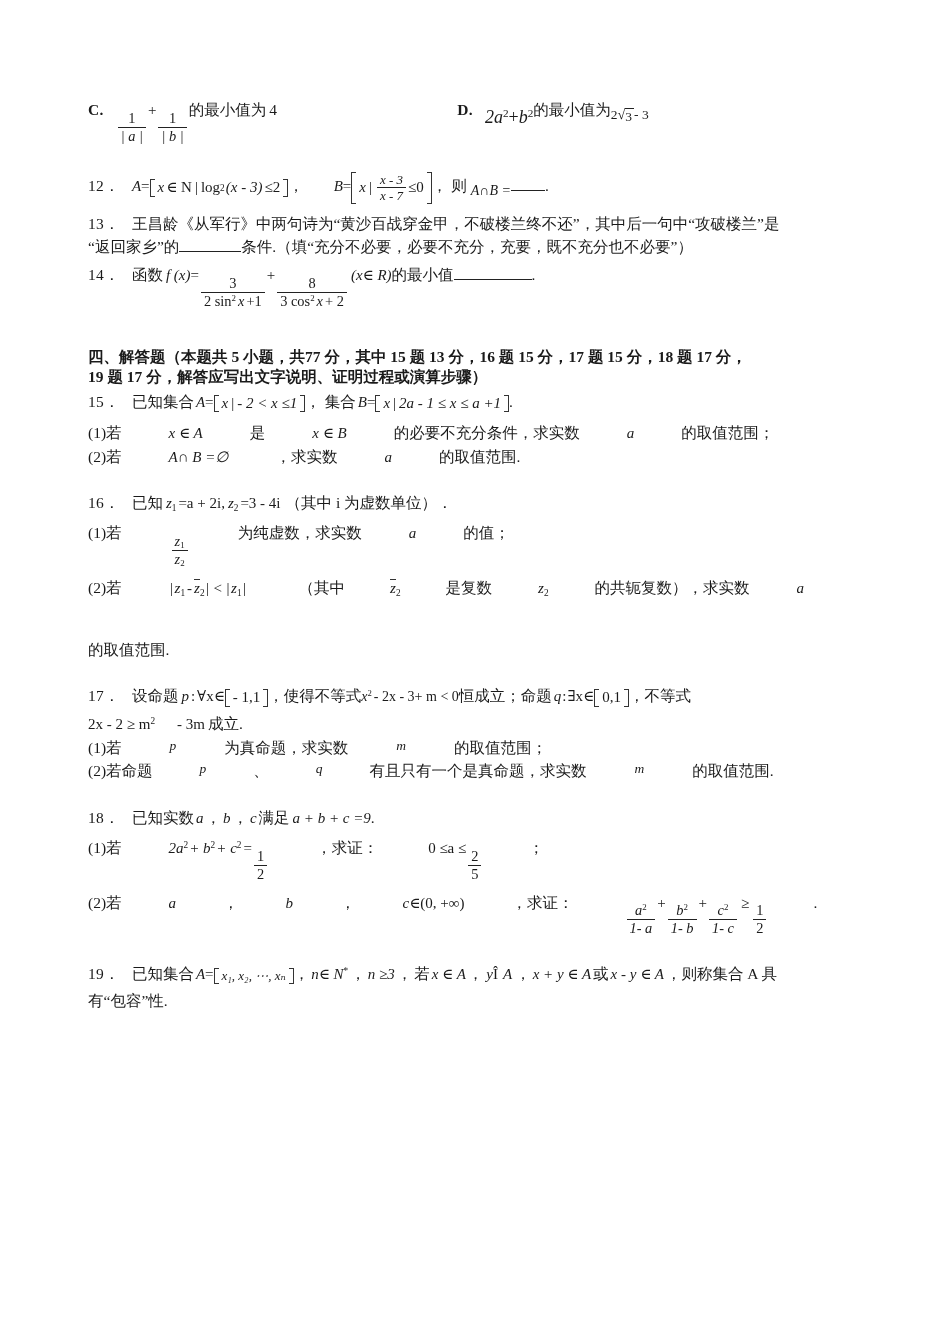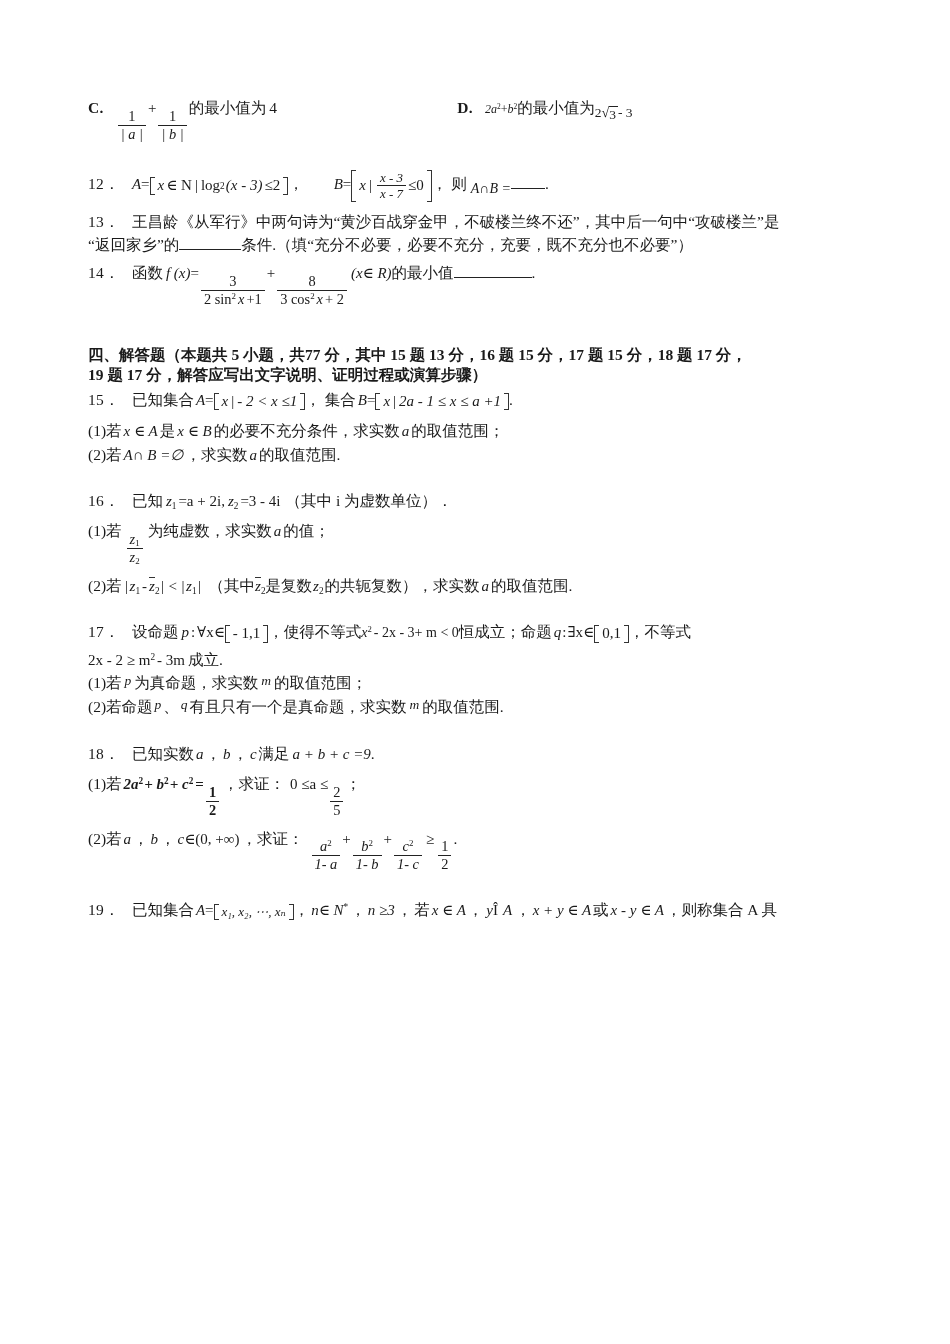--- a/index.html
+++ b/index.html
@@ -96,21 +96,21 @@
   .blank-dash { display:inline-block; width: 34px; border-bottom: 1.6px solid #222; height: 0.52em; }
 
   .gap-xs { height: 6px; }
   .gap-s  { height: 12px; }
   .gap-m  { height: 20px; }
   .gap-l  { height: 30px; }
   .gap-xl { height: 38px; }
   .spacer-wide { display:inline-block; width: 180px; }
   .spacer-med { display:inline-block; width: 30px; }
   .spacer-sm { display:inline-block; width: 12px; }
-  .sub-item { font-size: 15.5px; line-height: 1.1; }
+  .sub-item { font-size: 15.5px; line-height: 1.1; gap: 45px; }
   .bold-label { font-weight: bold; }
 </style>
 </head>
 <body>
 
 <div class="page">
 
   <div class="row" style="margin-bottom:2px;">
     <span class="num bold-label" style="font-weight:bold;">C.</span>
     <span class="spacer-sm"></span>
@@ -120,21 +120,21 @@
         <span class="d">| a |</span>
       </span><span class="mr">+</span><span class="frac">
         <span class="n mr">1</span>
         <span class="d">| b |</span>
       </span></span>
       <span class="cn">的最小值为</span>
       <span class="mr num" style="padding-left:3px;">4</span>
     <span class="spacer-wide"></span>
     <span class="num bold-label" style="font-weight:bold;">D.</span>
     <span class="spacer-sm"></span>
-    <span class="m" style="font-size:12px;position:relative;top:0;">
+    <span class="m" style="font-size:18px;position:relative;top:8px;">
       <span>2a</span><sup class="s">2</sup><span class="mr">+</span><span>b</span><sup class="s">2</sup>
     </span>
       <span class="cn">的最小值为</span>
       <span class="m" style="font-size:13.5px;position:relative;top:4px;"><span class="mr">2</span><span class="sqrt">
           <span class="rad">√</span>
           <span class="body mr">3</span>
         </span><span class="mr">- 3</span></span>
   </div>
 
   <div class="gap-m"></div>
@@ -332,21 +332,21 @@
         <span class="m" style="padding-left:2px;"><span>q</span><span class="mr" style="padding:0 1px;">:</span><span class="mr">∃x∈</span><span class="setb">
             <span class="lb"></span>
             <span class="inner">
               <span class="mr">0,1</span>
             </span>
             <span class="rb"></span>
           </span></span>
         <span class="cn">，不等式</span>
     </div>
     <div class="row" style="margin-top:9px;">
-      <span class="m"><span class="mr">2x - 2 ≥ m</span><sup class="s">2</sup><span class="mr" style="padding-left:2px;">- 3m</span></span>
+      <span class="m"><span class="mr">2x - 2 ≥ m</span><sup class="s">2</sup><span class="mr" style="padding-left:2px;margin-left:20px;">- 3m</span></span>
         <span class="cn" style="padding-left:3px;">成立.</span>
     </div>
     <div class="gap-xs"></div>
     <div class="row sub-item">
       <span class="cn">(1)若</span>
         <span class="m" style="padding:0 3px;font-size:13.5px;position:relative;top:-3px;">p</span>
         <span class="cn">为真命题，求实数</span>
         <span class="m" style="padding:0 3px;font-size:13.5px;position:relative;top:-3px;">m</span>
         <span class="cn">的取值范围；</span>
     </div>
@@ -374,21 +374,21 @@
         <span class="m" style="padding:0 2px;">b</span>
         <span class="cn">，</span>
         <span class="m" style="padding:0 2px;">c</span>
         <span class="cn">满足</span>
         <span class="m" style="padding-left:3px;">a + b + c =9</span>
         <span class="mr">.</span>
     </div>
     <div class="gap-s"></div>
     <div class="row sub-item">
       <span class="cn">(1)若</span>
-        <span class="m" style="padding:0 2px;font-weight:bold;"><span>2a</span><sup class="s">2</sup><span style="padding-left:1px;">+ b</span><sup class="s">2</sup><span style="padding-left:1px;">+ c</span><sup class="s">2</sup><span class="mr" style="padding-left:2px;">=</span><span class="frac">
+        <span class="m" style="padding:0 2px;"><span>2a</span><sup class="s">2</sup><span style="padding-left:1px;">+ b</span><sup class="s">2</sup><span style="padding-left:1px;">+ c</span><sup class="s">2</sup><span class="mr" style="padding-left:2px;">=</span><span class="frac">
             <span class="n mr">1</span>
             <span class="d mr">2</span>
           </span></span>
         <span class="cn">，求证：</span>
         <span class="m" style="padding-left:5px;"><span class="mr">0 ≤a ≤</span><span class="frac">
             <span class="n mr">2</span>
             <span class="d mr">5</span>
           </span></span>
         <span class="cn">；</span>
     </div>
@@ -441,15 +441,18 @@
         <span class="m" style="padding:0 2px;">x ∈ A</span>
         <span class="cn">，</span>
         <span class="m" style="padding:0 3px;text-align:center;"><span>y</span><span class="mr">Î</span><span style="padding-left:5px;">A</span></span>
         <span class="cn">，</span>
         <span class="m" style="padding:0 2px;">x + y ∈ A</span>
         <span class="cn">或</span>
         <span class="m" style="padding:0 2px;">x - y ∈ A</span>
         <span class="cn">，</span>
         <span class="cn">则称集合 A 具</span>
     </div>
+    <div class="row" style="margin-top:9px;">
+      <span class="cn">有“包容”性.</span>
+    </div>
   </div>
 
 </div>
 
 </body></html>

